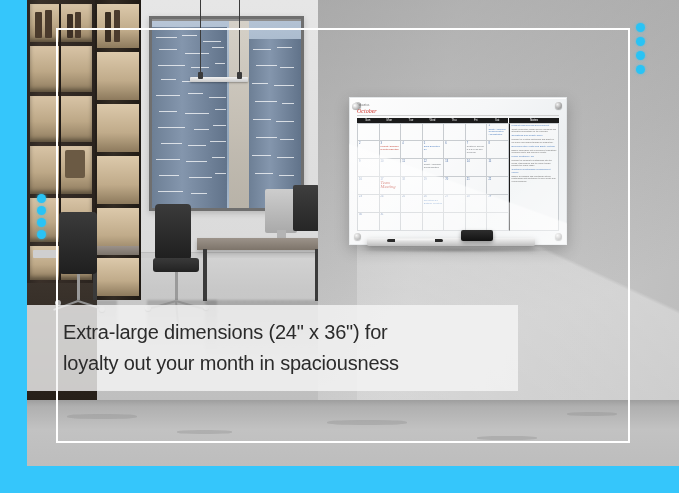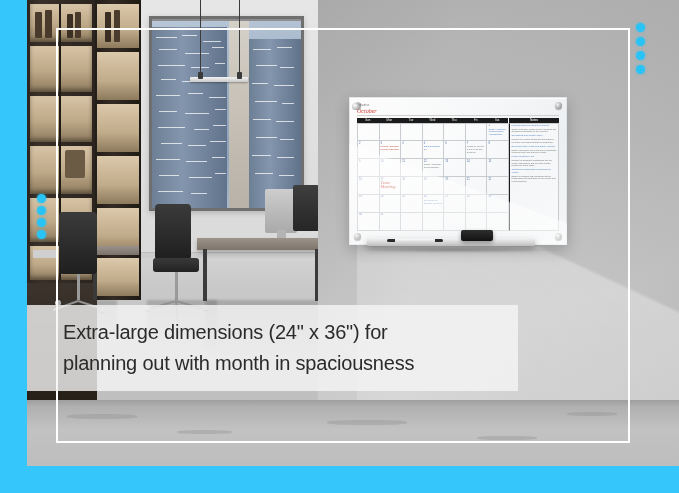--- a/index.html
+++ b/index.html
@@ -599,21 +599,21 @@
       <div class="eraser"></div>
       <div class="board-floorshadow"></div>
     </div>
 
   </div>
 
   <div class="frame"></div>
 
   <div class="caption">
     <span>Extra-large dimensions (24" x 36") for</span>
-    <span>planning out with month in spaciousness</span>
+    <span>loyalty out your month in spaciousness</span>
   </div>
 
   <div class="dots dots-right" id="dots-right">
       <div class="dot" style="background: rgb(41, 195, 245);"></div>
       <div class="dot" style="background: rgb(41, 195, 245);"></div>
       <div class="dot" style="background: rgb(41, 195, 245);"></div>
       <div class="dot" style="background: rgb(41, 195, 245);"></div>
     </div>
   <div class="dots dots-left" id="dots-left">
       <div class="dot" style="background: rgb(41, 195, 245);"></div>

